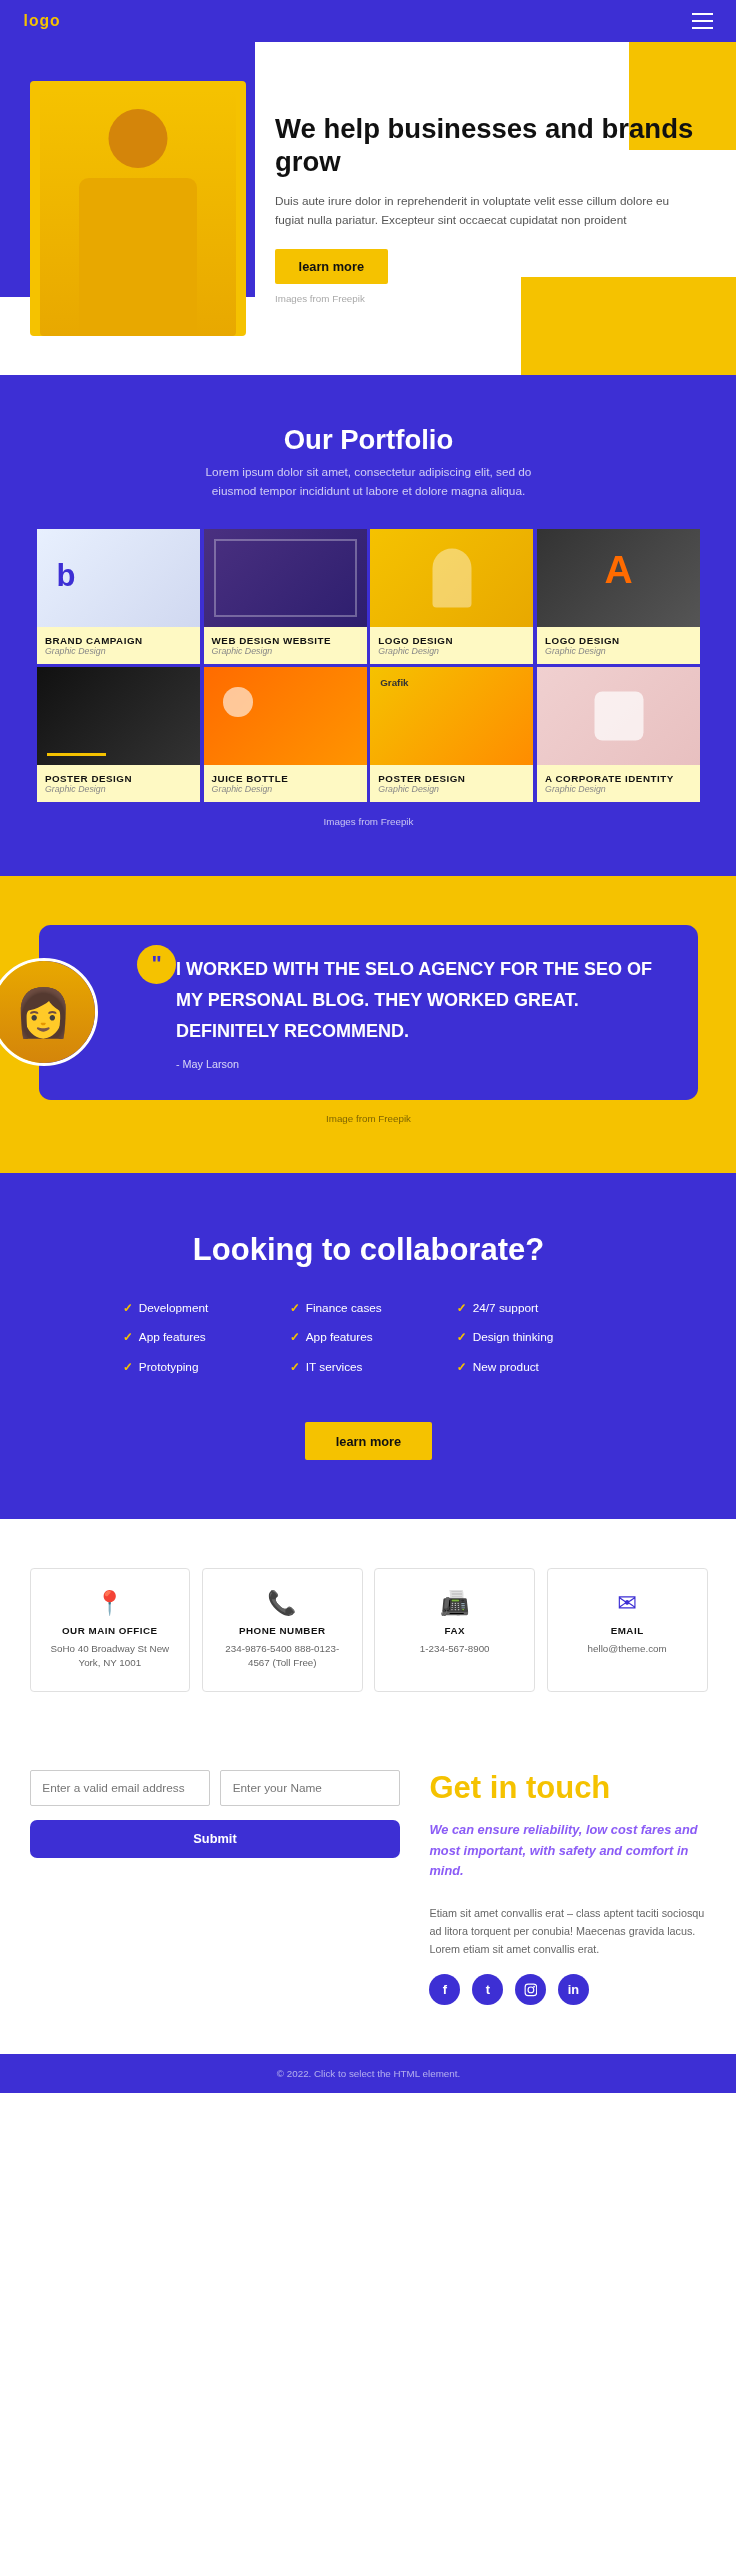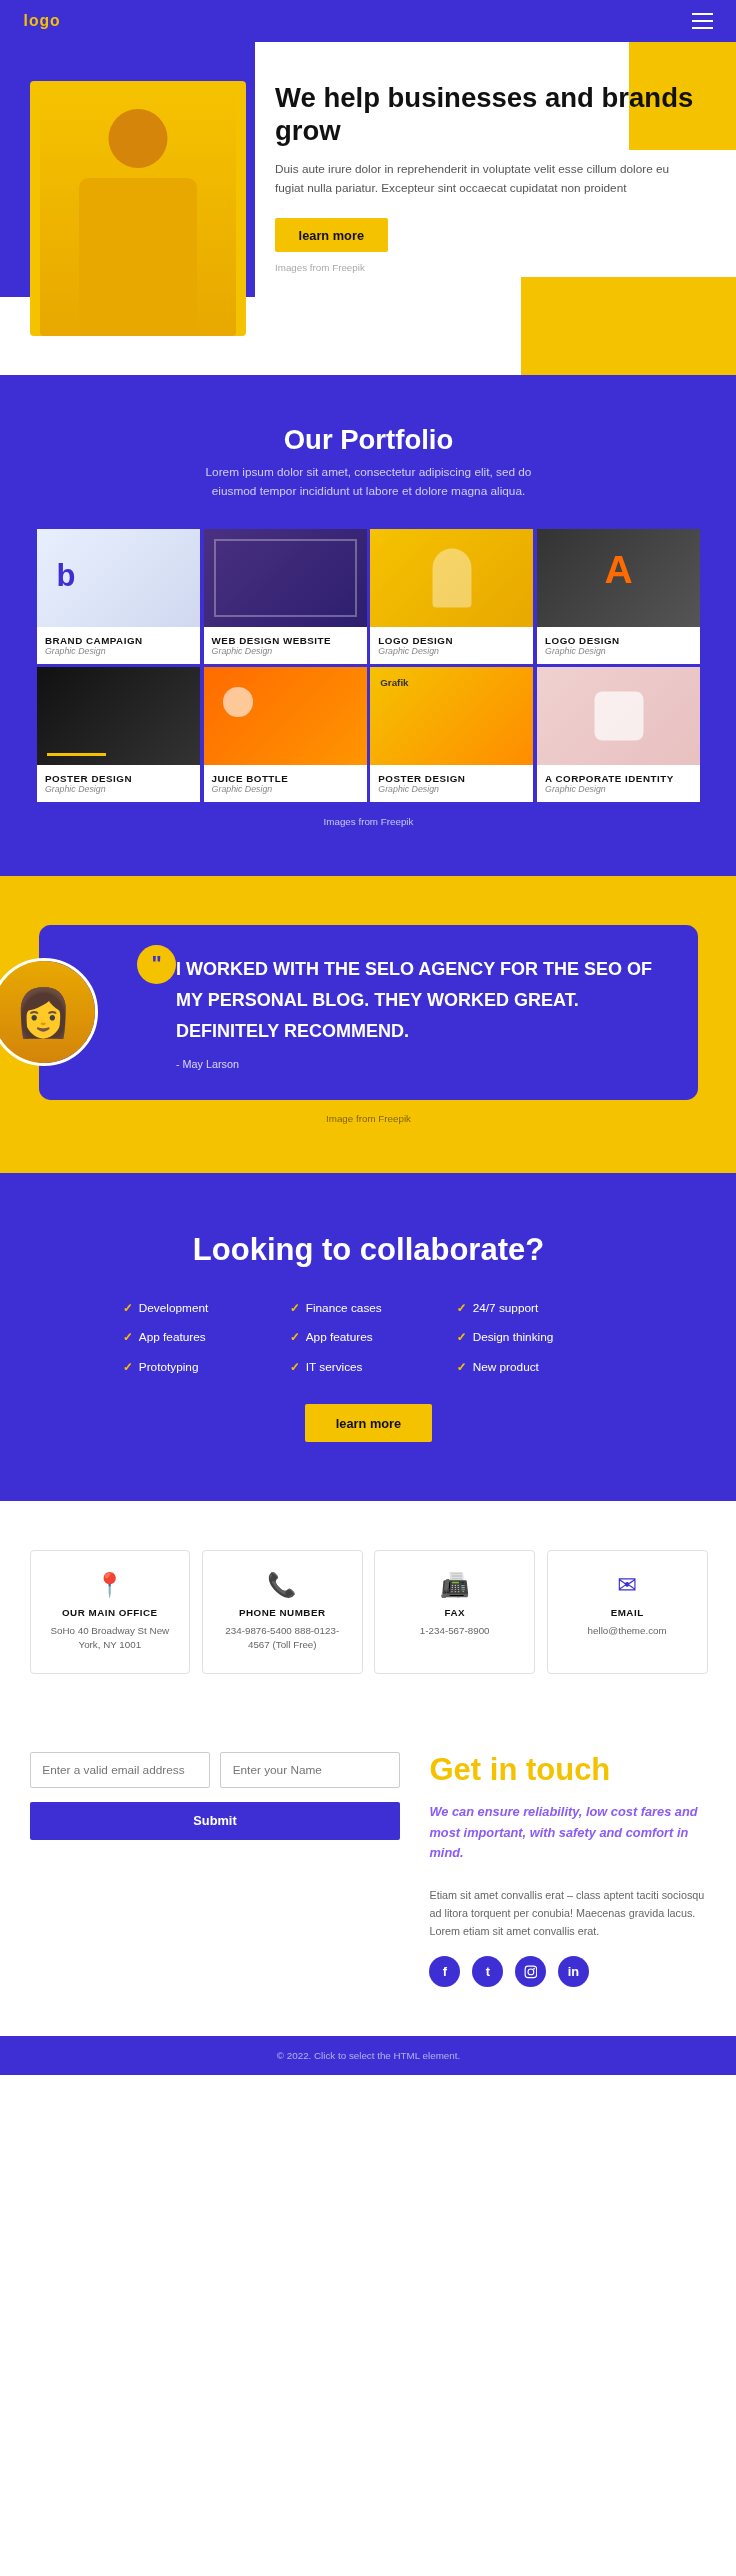--- a/index.html
+++ b/index.html
@@ -45,20 +45,21 @@
       position: absolute;
       right: 0; bottom: 0;
       width: 216px; height: 98px;
       background: #f5c200;
       z-index: 0;
     }
     .hero-inner {
       position: relative;
       z-index: 1;
       display: flex;
+      align-items: center;
       padding: 39px 39px 39px 29.5px;
       gap: 29.5px;
     }
     .hero-image {
       width: 216px;
       height: 255px;
       background: #f5c200;
       border-radius: 3.9px;
       overflow: hidden;
       flex-shrink: 0;
@@ -127,21 +128,21 @@
       margin: 0 auto 27.5px;
       line-height: 1.6;
     }
     .portfolio-grid {
       display: grid;
       grid-template-columns: repeat(4, 1fr);
       gap: 3.9px;
       margin-bottom: 13.8px;
     }
     .portfolio-item {
-      background: #ffffff;
+      background: #fef9c3;
       cursor: pointer;
     }
     .portfolio-thumb {
       width: 100%;
       height: 98px;
       overflow: hidden;
       position: relative;
     }
     .portfolio-thumb-1 { background: linear-gradient(135deg, #e8f0fe 0%, #d0d8f0 100%); }
     .portfolio-thumb-2 { background: linear-gradient(135deg, #4a3080 0%, #2d1e6e 100%); }
@@ -225,21 +226,21 @@
       background: #3d2fd4;
       padding: 59px 39px;
       text-align: center;
     }
     .collaborate-section h2 { font-size: 31px; font-weight: 800; color: #fff; margin-bottom: 29.5px; }
     .collab-lists {
       display: grid;
       grid-template-columns: repeat(3, 1fr);
       gap: 9.8px;
       max-width: 491px;
-      margin: 0 auto 27px;
+      margin: 0 auto 45px;
       text-align: right;
     }
     .collab-list-item {
       font-size: 11.8px;
       color: #fff;
       padding: 2.9px 0;
       display: flex;
       align-items: center;
       gap: 5.9px;
     }
@@ -300,21 +301,21 @@
     .git-form textarea { height: 79px; resize: none; }
     .git-row { display: grid; grid-template-columns: 1fr 1fr; gap: 9.8px; }
     .btn-submit {
       background: #3d2fd4;
       color: #fff;
       border: none;
       padding: 11.8px;
       font-size: 12.8px;
       font-weight: 600;
       cursor: pointer;
-      border-radius: 2px;
+      border-radius: 7px;
       width: 100%;
       margin-top: 3.9px;
     }
     .git-content h2 { font-size: 31px; font-weight: 800; color: #f5c200; margin-bottom: 13.8px; }
     .git-content .git-highlight { font-size: 12.8px; font-weight: 600; color: #8b5cf6; line-height: 1.6; margin-bottom: 22px; font-style: italic; }
     .git-content p { font-size: 10.8px; color: #666; line-height: 1.7; margin-bottom: 15.7px; }
     .social-icons { display: flex; gap: 11.8px; align-items: center; }
     .social-icon {
       width: 31px; height: 31px;
       background: #3d2fd4;

